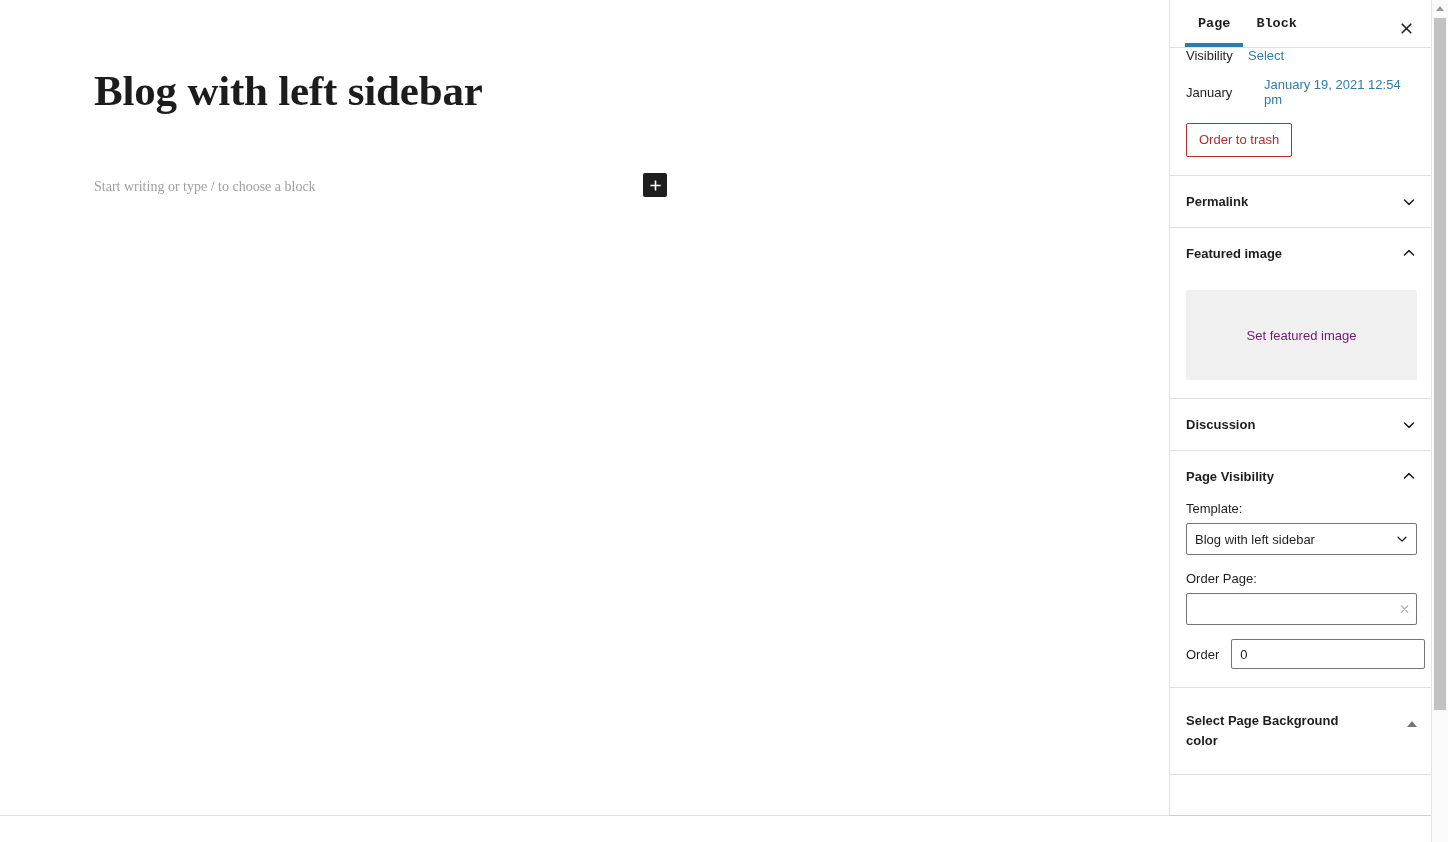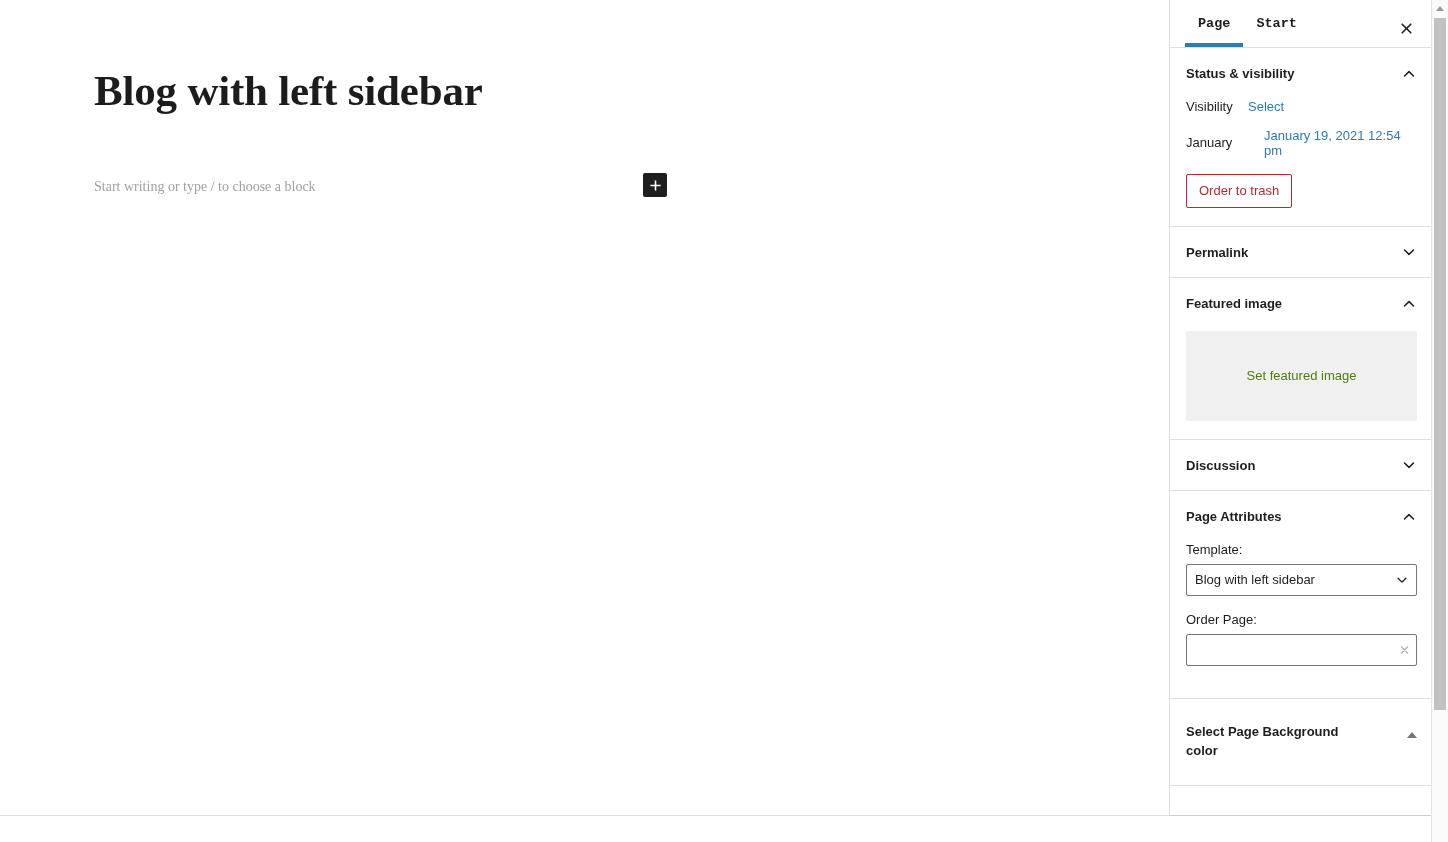--- a/index.html
+++ b/index.html
@@ -207,23 +207,23 @@
     width: 100%;
     height: 90px;
     background: #f0f0f0;
     border: none;
     border-radius: 2px;
     cursor: pointer;
     display: flex;
     align-items: center;
     justify-content: center;
     font-size: 13px;
-    color: #4d7c0f;
-    font-family: "Liberation Sans", sans-serif;
-    margin-top: 2px;
+    color: #701a75;
+    font-family: "Liberation Sans", sans-serif;
+    margin-top: 12px;
   }
 
   .field-label {
     display: block;
     font-size: 13px;
     color: #1e1e1e;
     margin-bottom: 7px;
   }
 
   .select-wrap { position: relative; margin-bottom: 16px; }
@@ -358,35 +358,29 @@
       <svg width="15" height="15" viewBox="0 0 15 15" aria-hidden="true">
         <path d="M7.5 2.4v10.2M2.4 7.5h10.2" stroke="#ffffff" stroke-width="1.6" stroke-linecap="butt"></path>
       </svg>
     </button>
   </div>
 
   <div class="sidebar">
 
     <div class="sb-tabs">
       <button class="sb-tab active">Page</button>
-      <button class="sb-tab">Start</button>
+      <button class="sb-tab">Block</button>
       <button class="sb-close">
         <svg width="15" height="15" viewBox="0 0 15 15" aria-hidden="true">
           <path d="M3.2 3.2l8.6 8.6M11.8 3.2l-8.6 8.6" stroke="#1e1e1e" stroke-width="1.6" stroke-linecap="round"></path>
         </svg>
       </button>
     </div>
 
     <div class="panel">
-      <button class="panel-head">
-        <span class="panel-title">Status &amp; visibility</span>
-        <svg class="chev" width="16" height="16" viewBox="0 0 16 16" aria-hidden="true">
-          <path d="M3.5 10L8 5.6l4.5 4.4" stroke="#1e1e1e" stroke-width="1.5" fill="none" stroke-linecap="round" stroke-linejoin="round"></path>
-        </svg>
-      </button>
       <div class="panel-body">
         <div class="row">
           <span class="row-label">Visibility</span>
           <button class="row-value-link">Select</button>
         </div>
         <div class="row publish">
           <span class="row-label">January</span>
           <button class="row-value-link">January 19, 2021 12:54 pm</button>
         </div>
         <button class="trash-btn">Order to trash</button>
@@ -418,21 +412,21 @@
       <button class="panel-head">
         <span class="panel-title">Discussion</span>
         <svg class="chev" width="16" height="16" viewBox="0 0 16 16" aria-hidden="true">
           <path d="M3.5 6L8 10.4 12.5 6" stroke="#1e1e1e" stroke-width="1.5" fill="none" stroke-linecap="round" stroke-linejoin="round"></path>
         </svg>
       </button>
     </div>
 
     <div class="panel">
       <button class="panel-head">
-        <span class="panel-title">Page Attributes</span>
+        <span class="panel-title">Page Visibility</span>
         <svg class="chev" width="16" height="16" viewBox="0 0 16 16" aria-hidden="true">
           <path d="M3.5 10L8 5.6l4.5 4.4" stroke="#1e1e1e" stroke-width="1.5" fill="none" stroke-linecap="round" stroke-linejoin="round"></path>
         </svg>
       </button>
       <div class="panel-body">
 
         <span class="field-label">Template:</span>
         <div class="select-wrap">
           <div class="select-box">Blog with left sidebar</div>
           <svg class="select-chev" width="14" height="14" viewBox="0 0 16 16" aria-hidden="true">
@@ -443,20 +437,24 @@
         <span class="field-label">Order Page:</span>
         <div class="parent-wrap">
           <input class="parent-box" type="text" value="" style="">
           <button class="parent-clear">
             <svg width="11" height="11" viewBox="0 0 12 12" aria-hidden="true">
               <path d="M2.5 2.5l7 7M9.5 2.5l-7 7" stroke="#b0b0b0" stroke-width="1.3" stroke-linecap="round"></path>
             </svg>
           </button>
         </div>
 
+        <div class="order-row">
+          <span class="order-label">Order</span>
+          <input class="order-input" type="text" value="0" style="">
+        </div>
       </div>
     </div>
 
     <div class="panel bg-color">
       <button class="panel-head">
         <span class="panel-title wrap">Select Page Background color</span>
         <span class="tri-up"></span>
       </button>
     </div>
 

